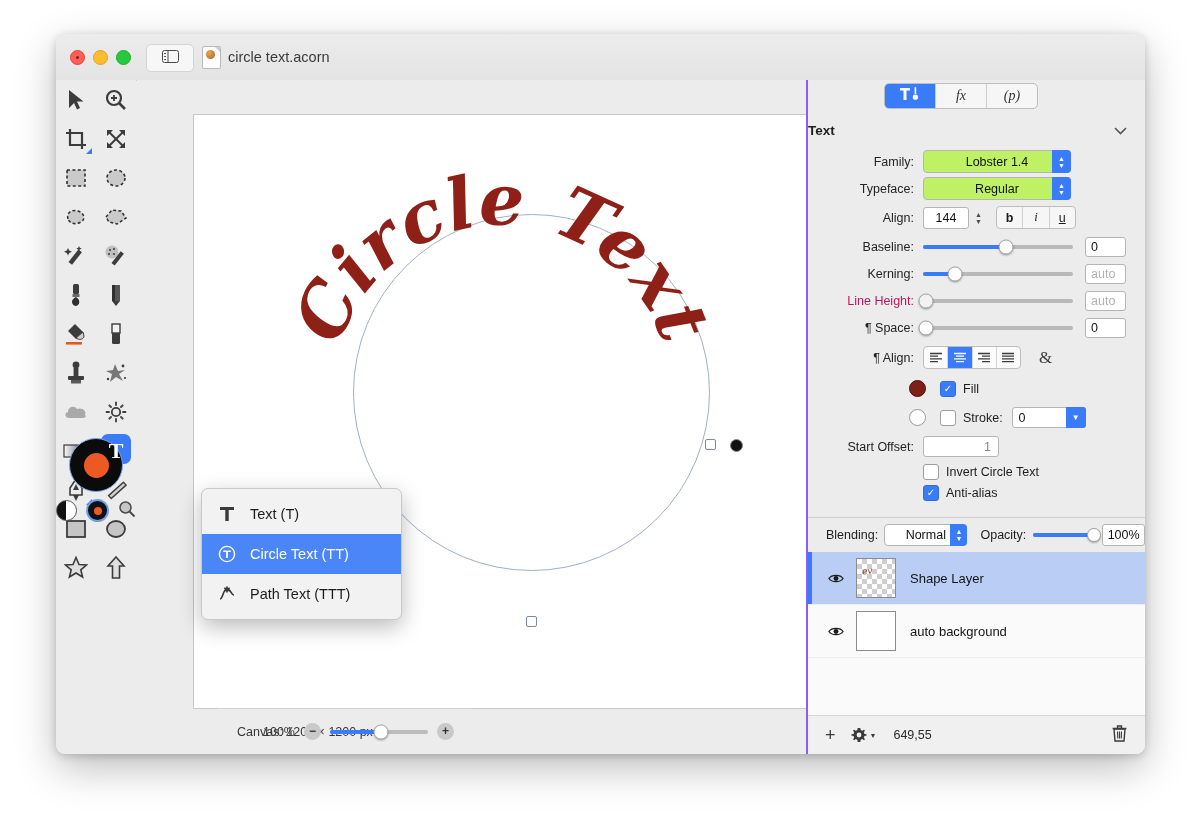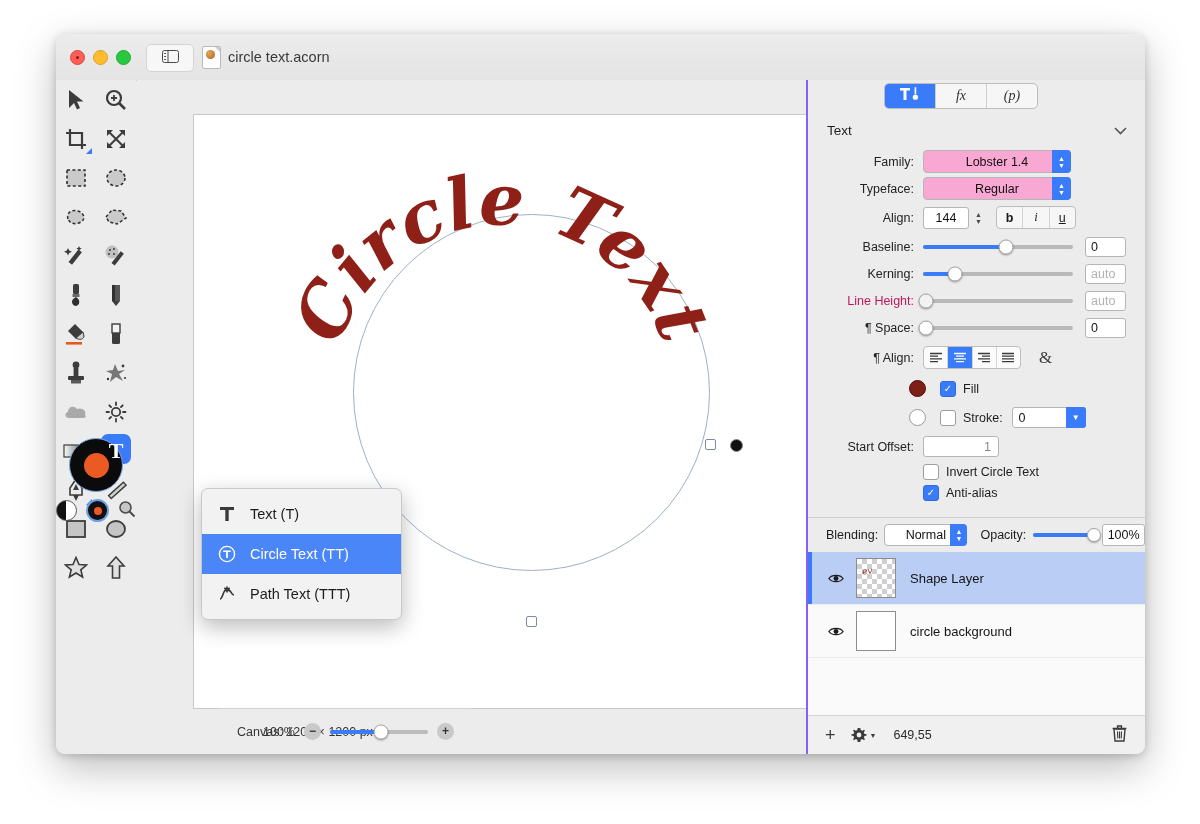--- a/index.html
+++ b/index.html
@@ -200,31 +200,31 @@
     width: 50px; display: flex; align-items: center; justify-content: center;
     font-size: 14px; color: #333; border-right: 1px solid #cdcdcd;
     font-family: "Liberation Serif", serif; font-style: italic;
   }
   .seg:last-child { border-right: none; }
   .seg.active { background: #3a7bfa; color: #fff; }
   .panel-header {
     position: absolute; left: 0; right: 0; top: 36px; height: 28px;
     display: flex; align-items: center;
   }
-  .panel-title { margin-left: 19px; font-size: 13.5px; font-weight: normal; color: #1e1e1e; }
+  .panel-title { font-size: 13.5px; font-weight: bold; color: #1e1e1e; }
   .panel-chevron { position: absolute; right: 18px; color: #555; font-size: 13px; }
   .rows { position: absolute; left: 0; right: 0; top: 68px; }
   .row { display: flex; align-items: center; height: 27px; }
   .lbl {
     width: 106px; text-align: right; padding-right: 9px;
     font-size: 12.5px; color: #232323;
   }
   .lbl.dim { color: #be185d; }
   .popup-btn {
-    width: 146px; height: 21px; background: #f9a8d4;
+    width: 146px; height: 21px; background: #bef264;
     border: 1px solid #b5b5b5; border-radius: 4px;
     display: flex; align-items: center; justify-content: center;
     font-size: 12.5px; color: #111; position: relative;
   }
   .popup-btn .chev {
     position: absolute; right: -1px; top: -1px; bottom: -1px; width: 19px;
     background: #3a7bfa; border-radius: 0 4px 4px 0;
     display: flex; flex-direction: column; align-items: center; justify-content: center;
     color: #fff; font-size: 7px; line-height: 7px;
   }
@@ -914,21 +914,21 @@
           <span class="layer-name">Shape Layer</span>
         </div>
         <div class="layer-row">
           <span class="eye">
             <svg width="17" height="11" viewBox="0 0 17 11">
                 <path d="M1 5.5 C4 1 13 1 16 5.5 C13 10 4 10 1 5.5 Z" fill="none" stroke="#1c1c1c" stroke-width="1.4"></path>
                 <circle cx="8.5" cy="5.5" r="2.6" fill="#1c1c1c"></circle>
               </svg>
           </span>
           <span class="thumb"></span>
-          <span class="layer-name">circle background</span>
+          <span class="layer-name">auto background</span>
         </div>
       </div>
 
       <div class="layers-bottom">
         <span class="lb-plus">+</span>
         <span class="lb-gear">
           <svg width="16" height="16" viewBox="0 0 16 16">
               <path d="M8 1 L9.3 1 L9.7 3.1 L11.2 3.8 L13 2.7 L13.9 3.6 L12.8 5.4 L13.5 6.9 L15.6 7.3 L15.6 8.6 L13.5 9 L12.8 10.5 L13.9 12.3 L13 13.2 L11.2 12.1 L9.7 12.8 L9.3 14.9 L8 14.9 L6.7 14.9 L6.3 12.8 L4.8 12.1 L3 13.2 L2.1 12.3 L3.2 10.5 L2.5 9 L0.4 8.6 L0.4 7.3 L2.5 6.9 L3.2 5.4 L2.1 3.6 L3 2.7 L4.8 3.8 L6.3 3.1 L6.7 1 Z" fill="#3a3a3a"></path>
               <circle cx="8" cy="8" r="2.4" fill="#f0f0f0"></circle>
             </svg>

